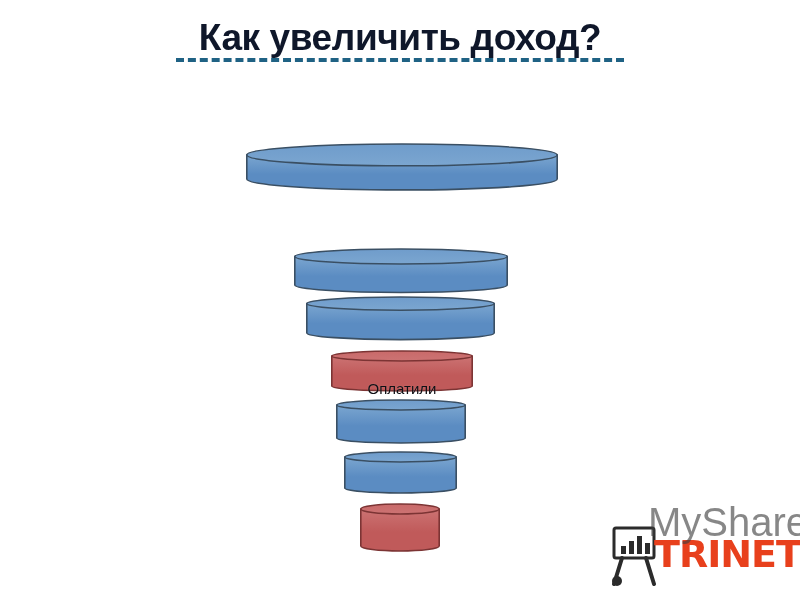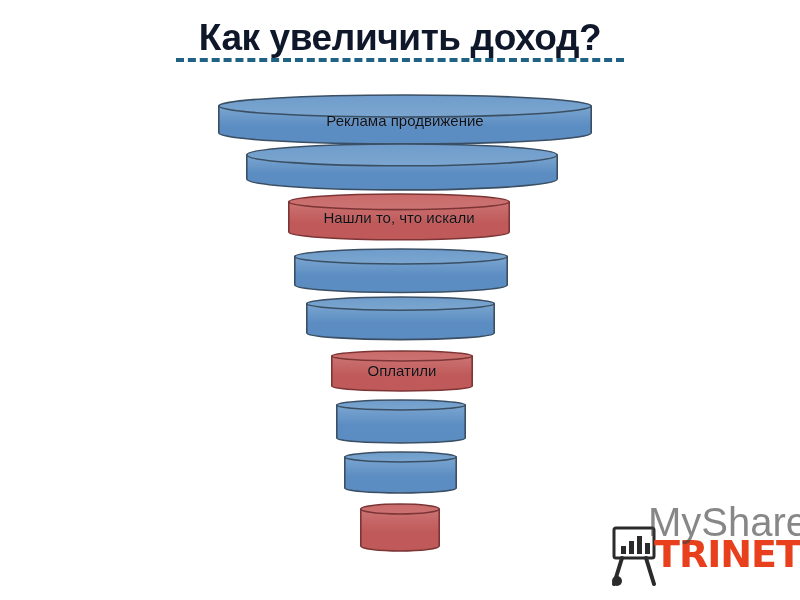--- a/index.html
+++ b/index.html
@@ -109,72 +109,36 @@
     text-align: center;
   }
 </style>
 </head>
 <body>
 
 <div id="slide-title">Как увеличить доход?</div>
 <div id="title-underline"></div>
 
 <div id="funnel">
-    <div class="slice" style="left: 218px; top: 95px; width: 374px; height: 38px;">
-      <svg width="374" height="40" viewBox="0 0 374 40">
-        <defs>
-          <linearGradient id="g-body-0" x1="0" y1="0" x2="0" y2="1">
-            <stop offset="0%" stop-color="#7ba6d0"></stop>
-            <stop offset="55%" stop-color="#5b8cc2"></stop>
-            <stop offset="100%" stop-color="#5b8cc2"></stop>
-          </linearGradient>
-          <linearGradient id="g-top-0" x1="0" y1="0" x2="0" y2="1">
-            <stop offset="0%" stop-color="#6f9ccb"></stop>
-            <stop offset="100%" stop-color="#7ba6d0"></stop>
-          </linearGradient>
-        </defs>
-        <path d="M0.8,11.0 L0.8,38.0 A186.2,11.0 0 0 0 373.2,38.0 L373.2,11.0 Z" fill="url(#g-body-0)" stroke="#3a4f63" stroke-width="1.6" stroke-linejoin="round"></path>
-        <ellipse cx="187.0" cy="11.0" rx="186.2" ry="11.0" fill="url(#g-top-0)" stroke="#3a4f63" stroke-width="1.6"></ellipse>
-      </svg>
-      <div class="slice-label" style="padding-top: 6.05px;">Реклама продвижение</div>
-    </div>
     <div class="slice" style="left: 246px; top: 144px; width: 312px; height: 35px;">
       <svg width="312" height="37" viewBox="0 0 312 37">
         <defs>
           <linearGradient id="g-body-1" x1="0" y1="0" x2="0" y2="1">
             <stop offset="0%" stop-color="#7ba6d0"></stop>
             <stop offset="55%" stop-color="#5b8cc2"></stop>
             <stop offset="100%" stop-color="#5b8cc2"></stop>
           </linearGradient>
           <linearGradient id="g-top-1" x1="0" y1="0" x2="0" y2="1">
             <stop offset="0%" stop-color="#6f9ccb"></stop>
             <stop offset="100%" stop-color="#7ba6d0"></stop>
           </linearGradient>
         </defs>
         <path d="M0.8,10.9 L0.8,35.0 A155.2,10.9 0 0 0 311.2,35.0 L311.2,10.9 Z" fill="url(#g-body-1)" stroke="#3a4f63" stroke-width="1.6" stroke-linejoin="round"></path>
         <ellipse cx="156.0" cy="10.9" rx="155.2" ry="10.9" fill="url(#g-top-1)" stroke="#3a4f63" stroke-width="1.6"></ellipse>
       </svg>
-    </div>
-    <div class="slice" style="left: 288px; top: 194px; width: 222px; height: 38px;">
-      <svg width="222" height="40" viewBox="0 0 222 40">
-        <defs>
-          <linearGradient id="g-body-2" x1="0" y1="0" x2="0" y2="1">
-            <stop offset="0%" stop-color="#cc7373"></stop>
-            <stop offset="55%" stop-color="#c05a5a"></stop>
-            <stop offset="100%" stop-color="#c05a5a"></stop>
-          </linearGradient>
-          <linearGradient id="g-top-2" x1="0" y1="0" x2="0" y2="1">
-            <stop offset="0%" stop-color="#c96a6a"></stop>
-            <stop offset="100%" stop-color="#cc7373"></stop>
-          </linearGradient>
-        </defs>
-        <path d="M0.8,7.8 L0.8,38.0 A110.2,7.8 0 0 0 221.2,38.0 L221.2,7.8 Z" fill="url(#g-body-2)" stroke="#7c3434" stroke-width="1.6" stroke-linejoin="round"></path>
-        <ellipse cx="111.0" cy="7.8" rx="110.2" ry="7.8" fill="url(#g-top-2)" stroke="#7c3434" stroke-width="1.6"></ellipse>
-      </svg>
-      <div class="slice-label" style="padding-top: 4.2735px;">Нашли то, что искали</div>
     </div>
     <div class="slice" style="left: 294px; top: 249px; width: 214px; height: 36px;">
       <svg width="214" height="38" viewBox="0 0 214 38">
         <defs>
           <linearGradient id="g-body-3" x1="0" y1="0" x2="0" y2="1">
             <stop offset="0%" stop-color="#7ba6d0"></stop>
             <stop offset="55%" stop-color="#5b8cc2"></stop>
             <stop offset="100%" stop-color="#5b8cc2"></stop>
           </linearGradient>
           <linearGradient id="g-top-3" x1="0" y1="0" x2="0" y2="1">
@@ -212,21 +176,21 @@
             <stop offset="100%" stop-color="#c05a5a"></stop>
           </linearGradient>
           <linearGradient id="g-top-5" x1="0" y1="0" x2="0" y2="1">
             <stop offset="0%" stop-color="#c96a6a"></stop>
             <stop offset="100%" stop-color="#cc7373"></stop>
           </linearGradient>
         </defs>
         <path d="M0.8,5.0 L0.8,35.0 A70.2,5.0 0 0 0 141.2,35.0 L141.2,5.0 Z" fill="url(#g-body-5)" stroke="#7c3434" stroke-width="1.6" stroke-linejoin="round"></path>
         <ellipse cx="71.0" cy="5.0" rx="70.2" ry="5.0" fill="url(#g-top-5)" stroke="#7c3434" stroke-width="1.6"></ellipse>
       </svg>
-      <div class="slice-label" style="padding-top: 2px;">Оплатили</div>
+      <div class="slice-label" style="padding-top: 20px;">Оплатили</div>
     </div>
     <div class="slice" style="left: 336px; top: 400px; width: 130px; height: 38px;">
       <svg width="130" height="40" viewBox="0 0 130 40">
         <defs>
           <linearGradient id="g-body-6" x1="0" y1="0" x2="0" y2="1">
             <stop offset="0%" stop-color="#7ba6d0"></stop>
             <stop offset="55%" stop-color="#5b8cc2"></stop>
             <stop offset="100%" stop-color="#5b8cc2"></stop>
           </linearGradient>
           <linearGradient id="g-top-6" x1="0" y1="0" x2="0" y2="1">

